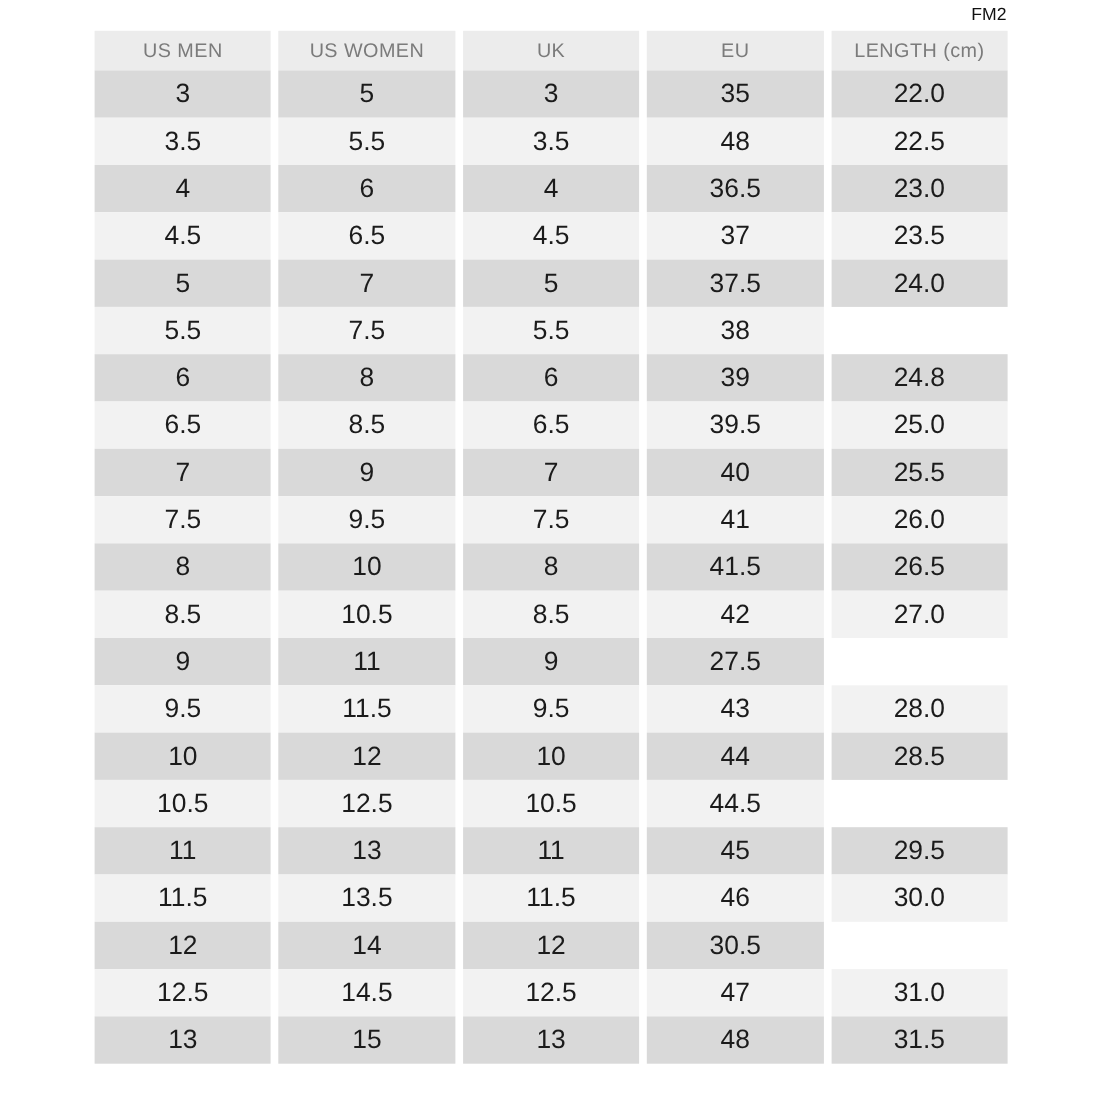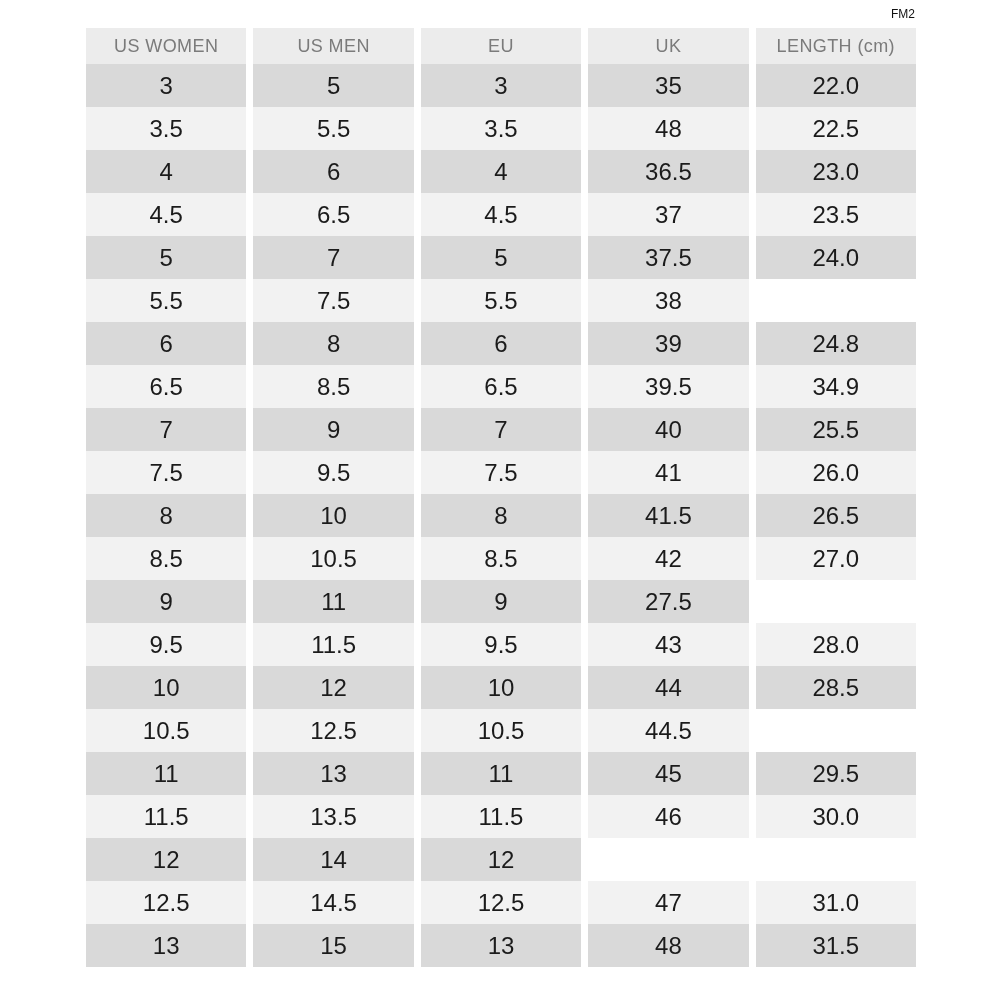--- a/index.html
+++ b/index.html
@@ -7,21 +7,21 @@
     width: 1000px; height: 1000px;
     background: #ffffff;
     font-family: "Liberation Sans", sans-serif;
     position: relative;
     overflow: hidden;
   }
   .code-label {
     position: absolute;
     top: 7px;
     right: 85px;
-    font-size: 12px;
+    font-size: 16px;
     line-height: 14px;
     color: var(--code-text, #111111);
   }
   .size-table {
     position: absolute;
     left: 86px;
     top: 28px;
     width: 830px;
   }
   .header-row, .trow {
@@ -53,24 +53,24 @@
   .trow.light .cell { background: var(--row-light-bg, #f2f2f2); }
 </style>
 </head>
 <body>
 
 <div class="page">
   <div class="code-label">FM2</div>
 
   <div class="size-table">
     <div class="header-row">
+        <div class="hcell">US MEN</div>
         <div class="hcell">US WOMEN</div>
-        <div class="hcell">US MEN</div>
+        <div class="hcell">UK</div>
         <div class="hcell">EU</div>
-        <div class="hcell">UK</div>
         <div class="hcell">LENGTH (cm)</div>
       </div>
     <div class="table-body">
         <div class="trow dark">
           <div class="cell">3</div>
           <div class="cell">5</div>
           <div class="cell">3</div>
           <div class="cell">35</div>
           <div class="cell">22.0</div>
         </div>
@@ -113,21 +113,21 @@
           <div class="cell">8</div>
           <div class="cell">6</div>
           <div class="cell">39</div>
           <div class="cell">24.8</div>
         </div>
         <div class="trow light">
           <div class="cell">6.5</div>
           <div class="cell">8.5</div>
           <div class="cell">6.5</div>
           <div class="cell">39.5</div>
-          <div class="cell">34.9</div>
+          <div class="cell">25.0</div>
         </div>
         <div class="trow dark">
           <div class="cell">7</div>
           <div class="cell">9</div>
           <div class="cell">7</div>
           <div class="cell">40</div>
           <div class="cell">25.5</div>
         </div>
         <div class="trow light">
           <div class="cell">7.5</div>
@@ -187,20 +187,21 @@
           <div class="cell">11.5</div>
           <div class="cell">13.5</div>
           <div class="cell">11.5</div>
           <div class="cell">46</div>
           <div class="cell">30.0</div>
         </div>
         <div class="trow dark">
           <div class="cell">12</div>
           <div class="cell">14</div>
           <div class="cell">12</div>
+          <div class="cell">30.5</div>
         </div>
         <div class="trow light">
           <div class="cell">12.5</div>
           <div class="cell">14.5</div>
           <div class="cell">12.5</div>
           <div class="cell">47</div>
           <div class="cell">31.0</div>
         </div>
         <div class="trow dark">
           <div class="cell">13</div>

